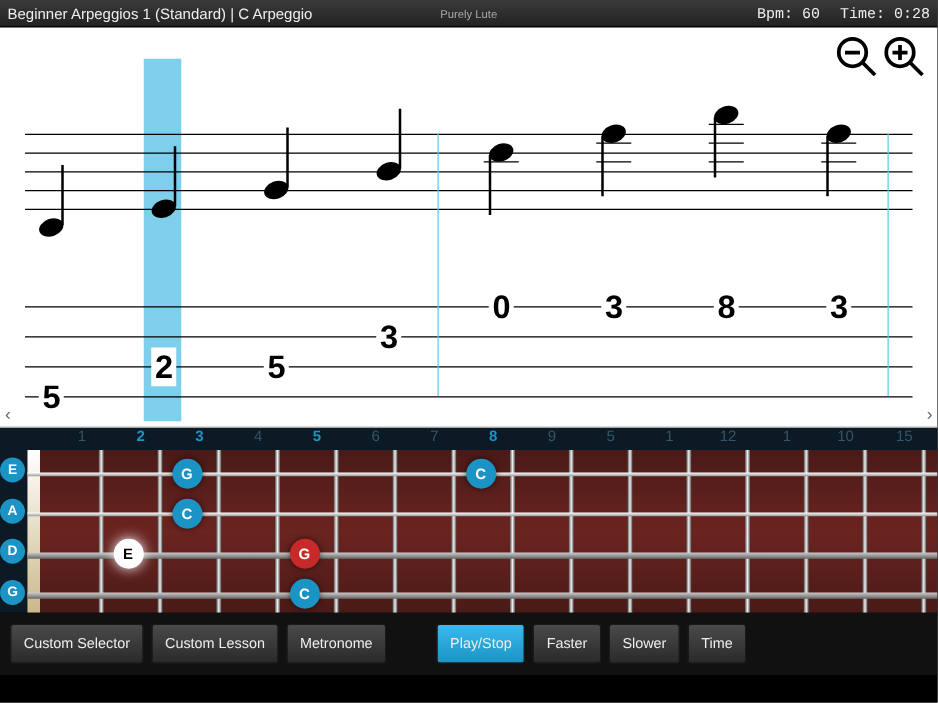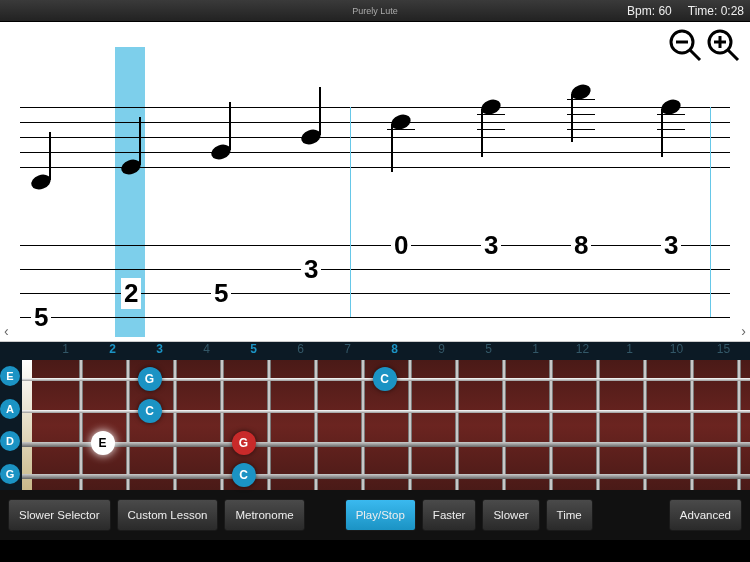--- a/index.html
+++ b/index.html
@@ -10,21 +10,21 @@
     background: linear-gradient(#3a3a3a,#222);
     color: #eee;
     display: flex;
     align-items: center;
     font-size: 12px;
     padding: 0 6px;
     border-bottom: 1px solid #000;
   }
   .topbar .title { flex: 0 0 auto; }
   .topbar .brand { position: absolute; left: 50%; transform: translateX(-50%); font-size: 9px; color: #aaa; }
-  .topbar .right { margin-left: auto; display: flex; gap: 16px; }
+  .topbar .right { margin-left: auto; display: flex; gap: 16px; font-family: Liberation Mono, monospace; }
 
   .score-area {
     position: relative;
     height: 320px;
     background: #fff;
     border-bottom: 1px solid #ccc;
   }
   .zoom-controls {
     position: absolute; top: 6px; right: 10px; display: flex; gap: 4px;
   }
@@ -124,20 +124,21 @@
     display:flex; align-items:center; cursor:pointer;
   }
   .tbtn.active { background: linear-gradient(#3ab9ef,#1b93c4); }
   .spacer { flex:1; }
   .spacer-sm { width:28px; }
 </style>
 </head>
 <body>
 
 <div class="topbar">
+  <span class="title">Beginner Arpeggios 1 (Standard)  |  C Arpeggio</span>
   <span class="brand">Purely Lute</span>
   <div class="right">
     <span>Bpm: 60</span>
     <span>Time: 0:28</span>
   </div>
 </div>
 
 <div class="score-area">
 
   <div class="zoom-controls">
@@ -272,23 +273,22 @@
       <div class="marker blue" style="left: 137.5px; top: 7px;">G</div>
       <div class="marker blue" style="left: 372.5px; top: 7px;">C</div>
       <div class="marker blue" style="left: 137.5px; top: 39px;">C</div>
       <div class="marker white" style="left: 90.5px; top: 71px;">E</div>
       <div class="marker red" style="left: 231.5px; top: 71px;">G</div>
       <div class="marker blue" style="left: 231.5px; top: 103px;">C</div>
     </div>
 </div>
 
 <div class="toolbar">
-  <div class="tbtn">Slower Selector</div>
+  <div class="tbtn">Custom Selector</div>
   <div class="tbtn">Custom Lesson</div>
   <div class="tbtn">Metronome</div>
   <div class="spacer-sm"></div>
   <div class="tbtn active">Play/Stop</div>
   <div class="tbtn">Faster</div>
   <div class="tbtn">Slower</div>
   <div class="tbtn">Time</div>
   <div class="spacer"></div>
-  <div class="tbtn">Advanced</div>
 </div>
 
 </body></html>

